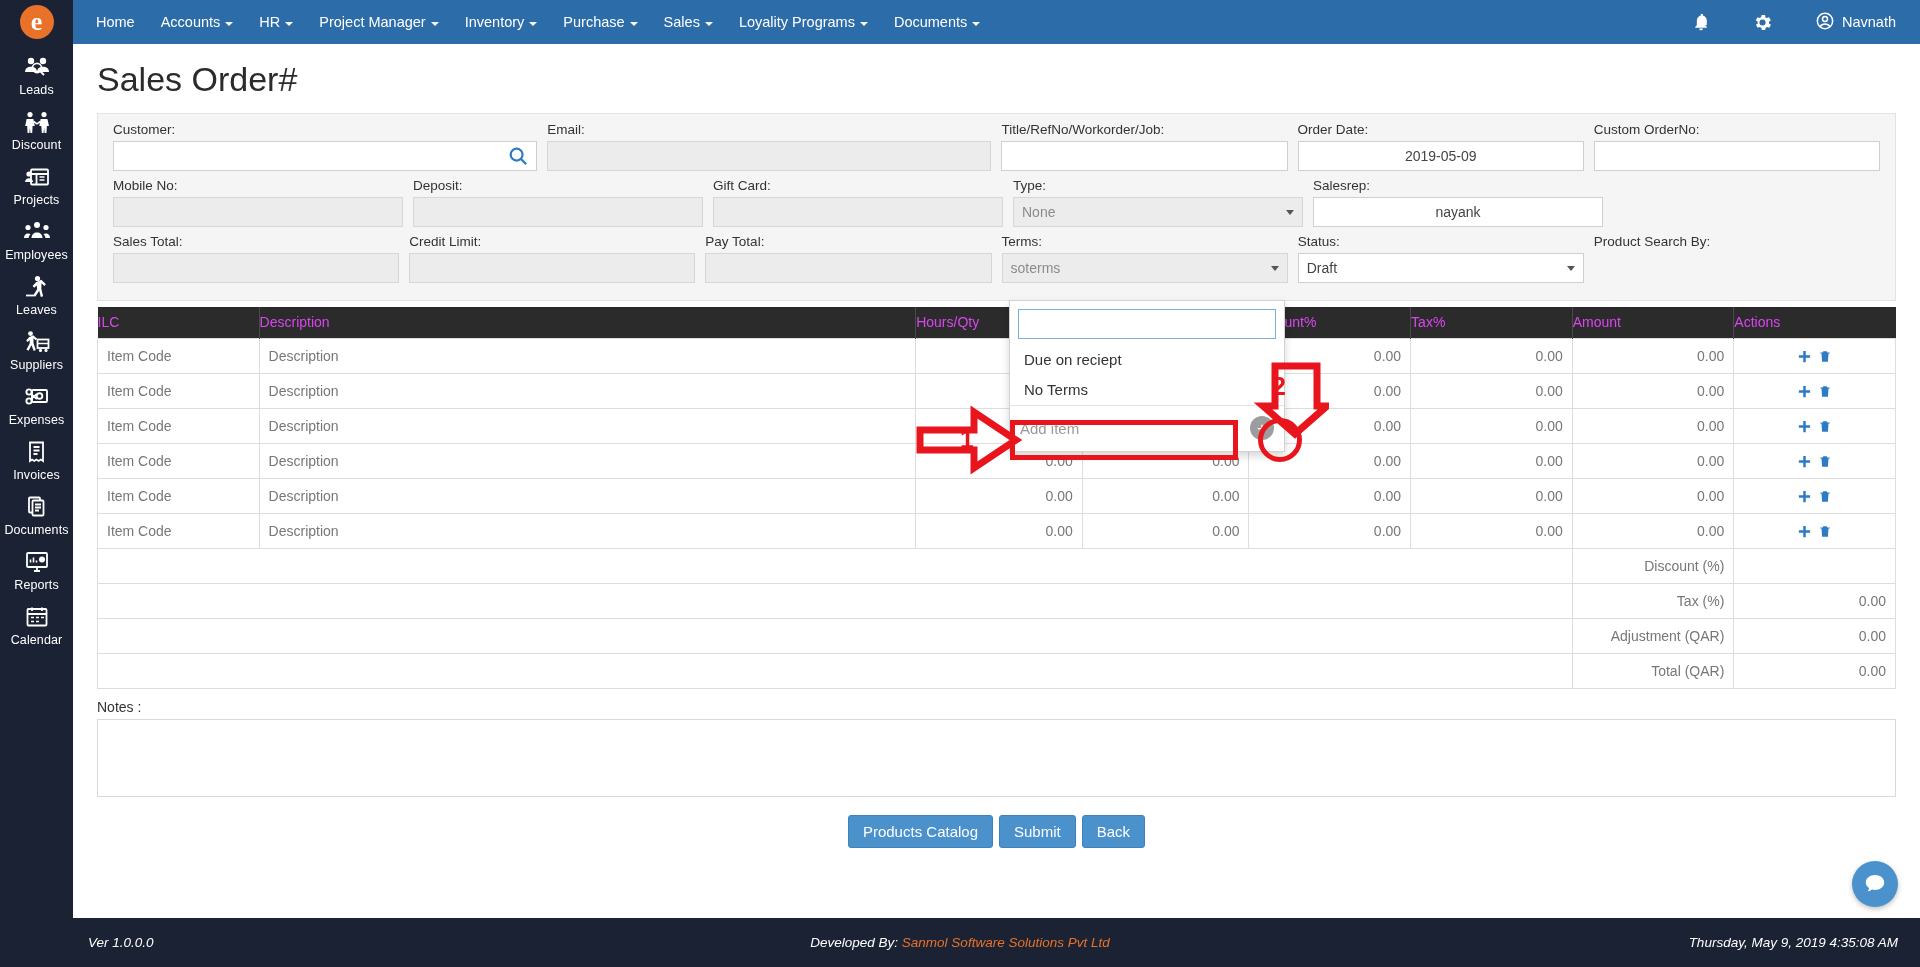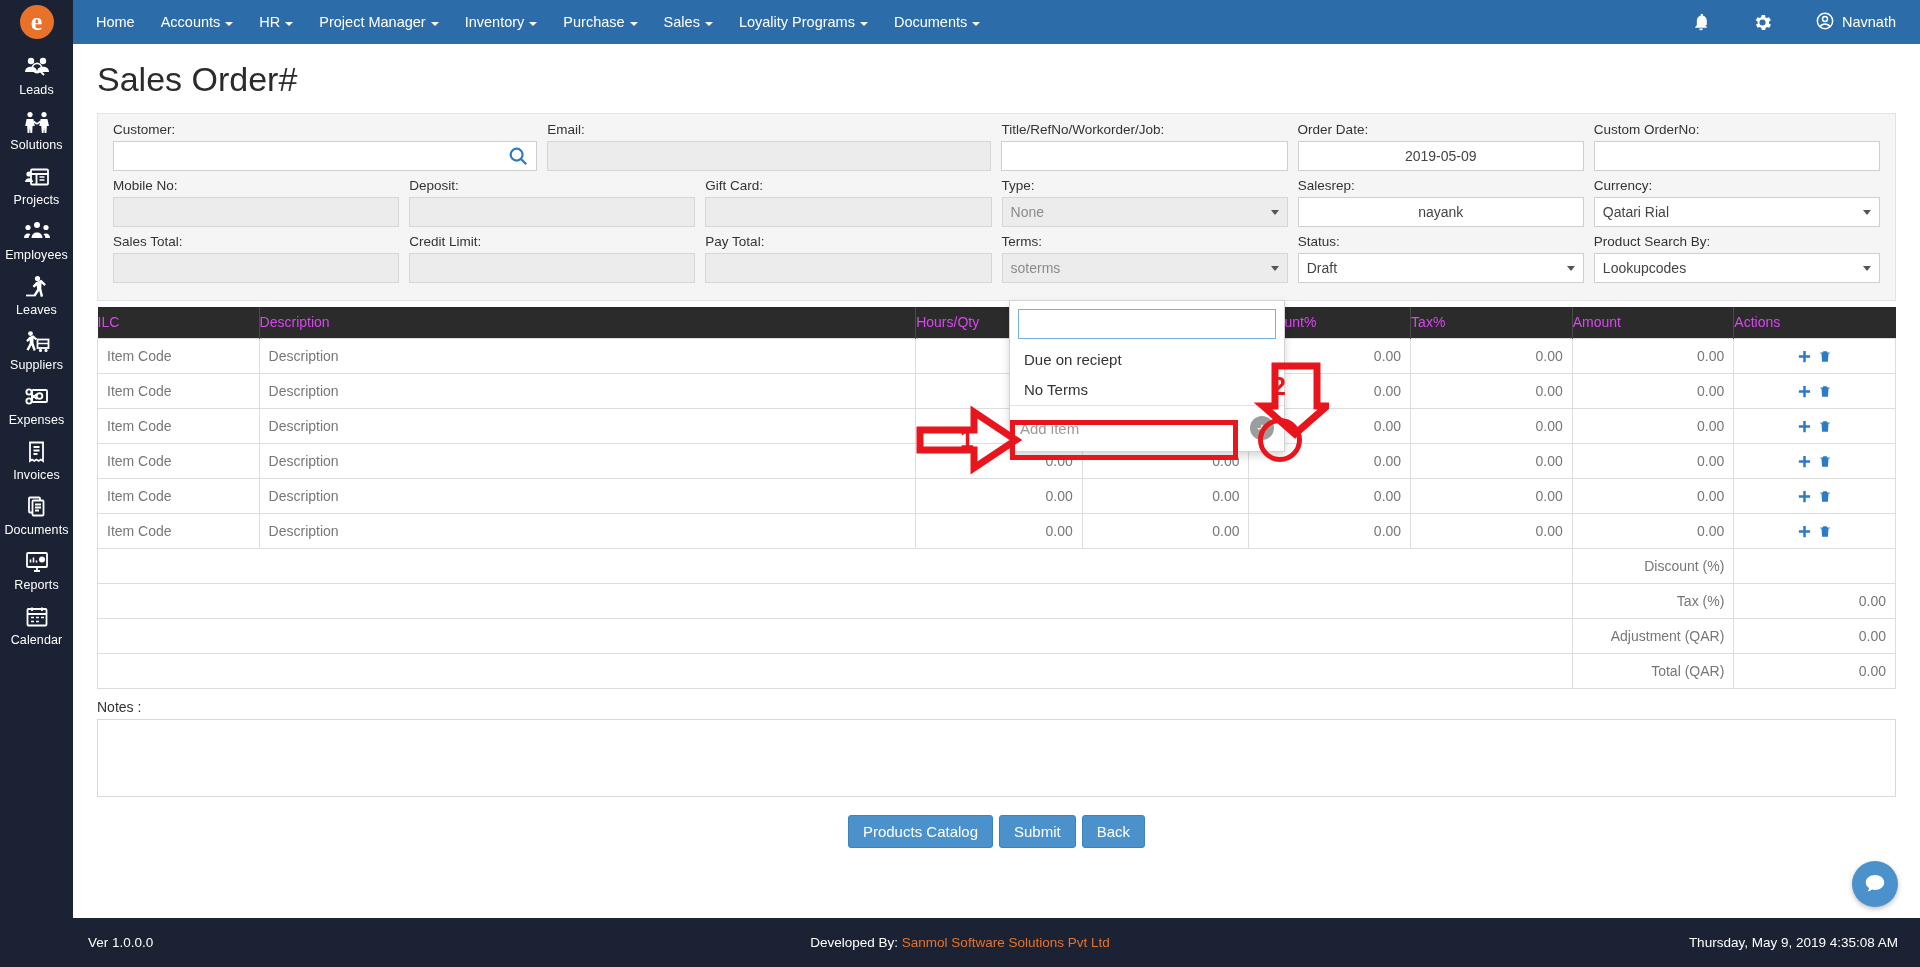--- a/index.html
+++ b/index.html
@@ -266,20 +266,21 @@
     box-shadow: 0 2px 5px rgba(0,0,0,.25);
   }
 
   
   #footer {
     position: absolute; left: 0; bottom: 0;
     width: 1920px; height: 49px;
     background: #1b2233; color: #fff;
     display: flex; align-items: center;
     font-size: 13.5px;
+    font-style: italic;
   }
   #foot-ver { position: absolute; left: 88px; }
   #foot-mid { width: 100%; text-align: center; }
   #foot-link { color: #e8722a; }
   #foot-date { position: absolute; right: 22px; }
 </style>
 </head>
 <body>
 
 <div id="logo-box">
@@ -365,21 +366,21 @@
     <div class="side-item">
       <div class="side-icon">
         <svg width="26" height="24" viewBox="0 0 26 24" fill="#fff">
           <circle cx="6" cy="4.6" r="2.6"></circle>
           <path d="M2.6 9h6.8l1.4 7H8.6l-.4 7H6.4l-.5-5-.5 5H3.6L3.2 16H1.2z"></path>
           <circle cx="20" cy="4.6" r="2.6"></circle>
           <path d="M16.6 9h6.8l1.6 7h-2.1l-.5 7h-1.8l-.5-5-.5 5h-1.8l-.5-7h-2z"></path>
           <path d="M9.6 11.5 13 13.8l3.4-2.3" fill="none" stroke="#fff" stroke-width="1.6"></path>
         </svg>
       </div>
-      <div class="side-label">Solutions</div>
+      <div class="side-label">Discount</div>
     </div>
     <div class="side-item">
       <div class="side-icon">
         <svg width="26" height="24" viewBox="0 0 26 24" fill="none" stroke="#fff" stroke-width="1.8">
           <rect x="7" y="4.5" width="17" height="15" rx="1"></rect>
           <path d="M7 9h17M12.5 9v10.5"></path>
           <circle cx="5" cy="9" r="2.6" fill="#fff" stroke="none"></circle>
           <path d="M1 17c0-2.4 1.8-3.8 4-3.8s4 1.4 4 3.8" fill="#fff" stroke="none"></path>
           <path d="M15.5 12h5M15.5 15h5" stroke-width="1.5"></path>
         </svg>
@@ -530,27 +531,20 @@
         <label class="flabel">Type:</label>
         <div class="fselect">
           <span>None</span>
           <span class="caret"></span>
         </div>
       </div>
       <div class="fcell" style="width:300px;">
         <label class="flabel">Salesrep:</label>
         <input class="finput white" value="nayank" style="">
       </div>
-      <div class="fcell" style="width:300px;">
-        <label class="flabel">Currency:</label>
-        <div class="fselect white">
-          <span>Qatari Rial</span>
-          <span class="caret"></span>
-        </div>
-      </div>
     </div>
 
     <div class="frow">
       <div class="fcell" style="width:300px;">
         <label class="flabel">Sales Total:</label>
         <input class="finput" value="" style="">
       </div>
       <div class="fcell" style="width:300px;">
         <label class="flabel">Credit Limit:</label>
         <input class="finput" value="" style="">
@@ -568,24 +562,20 @@
       </div>
       <div class="fcell" style="width:300px;">
         <label class="flabel">Status:</label>
         <div class="fselect white">
           <span>Draft</span>
           <span class="caret"></span>
         </div>
       </div>
       <div class="fcell" style="width:300px;">
         <label class="flabel">Product Search By:</label>
-        <div class="fselect white">
-          <span>Lookupcodes</span>
-          <span class="caret"></span>
-        </div>
       </div>
     </div>
   </div>
 
   <table id="items-table">
     <colgroup>
       <col style="width:160px">
         <col style="width:650px">
         <col style="width:165px">
       <col style="width:165px">

